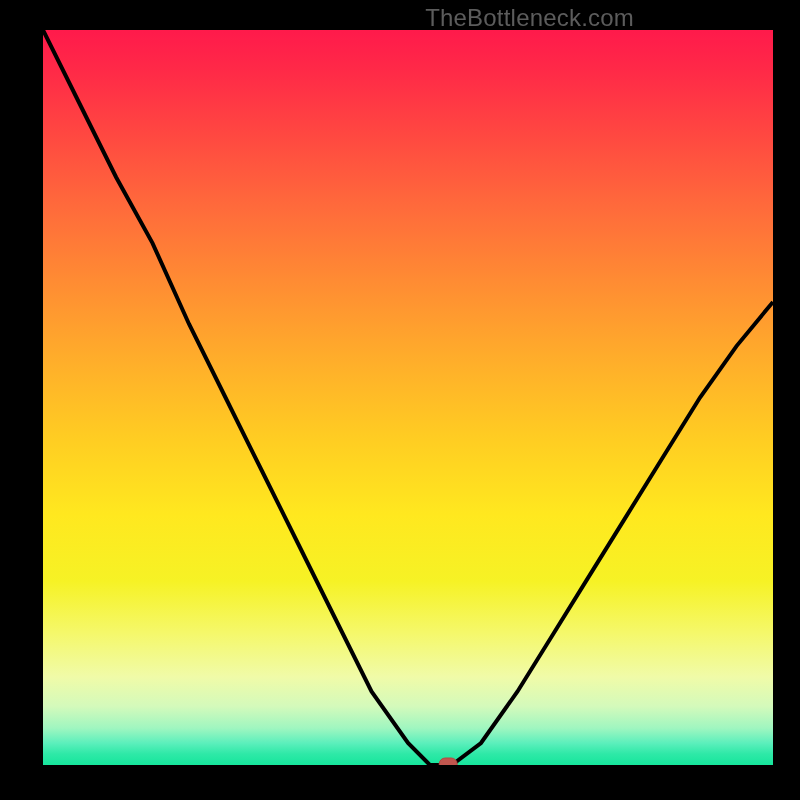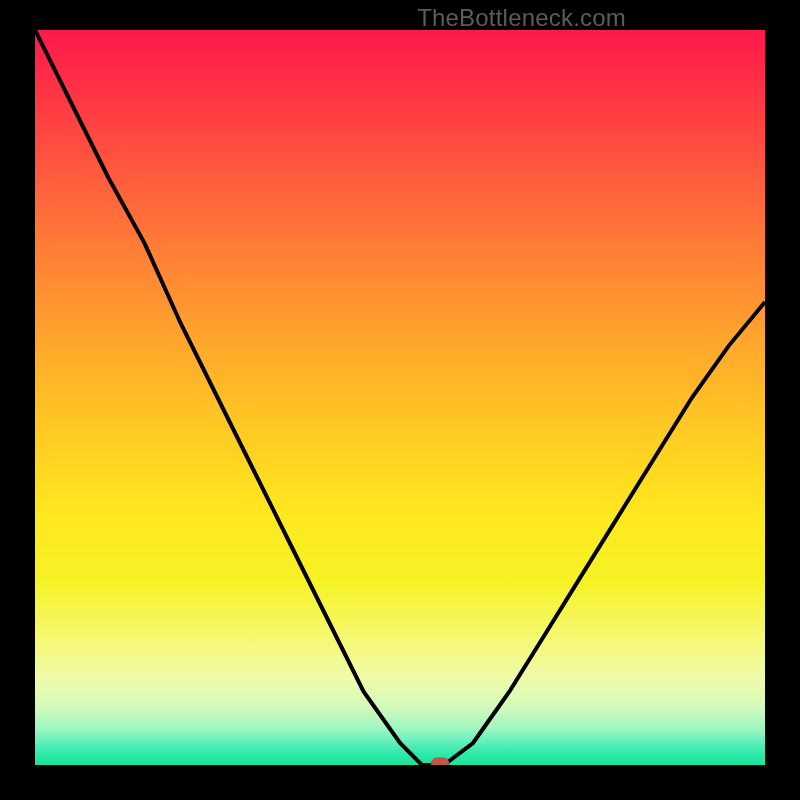--- a/index.html
+++ b/index.html
@@ -8,20 +8,21 @@
     width: 800px;
     height: 800px;
     background: #000;
     overflow: hidden;
     font-family: Arial, Helvetica, sans-serif;
   }
   .container {
     position: relative;
     width: 640px;
     height: 800px;
+    margin-left: 8px;
   }
   .watermark {
     position: absolute;
     top: 4px;
     right: 14px;
     color: #5c5c5c;
     font-size: 24px;
     letter-spacing: 0.2px;
     font-weight: 400;
     z-index: 10;

